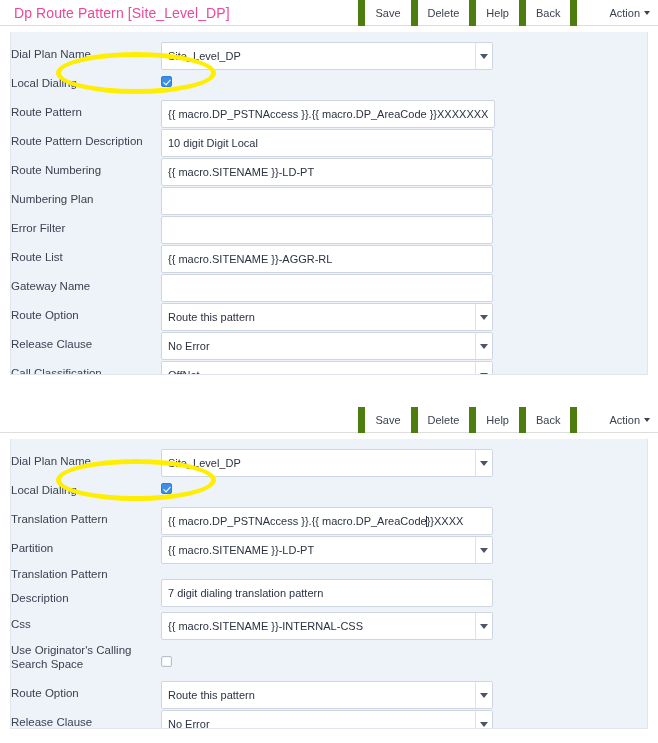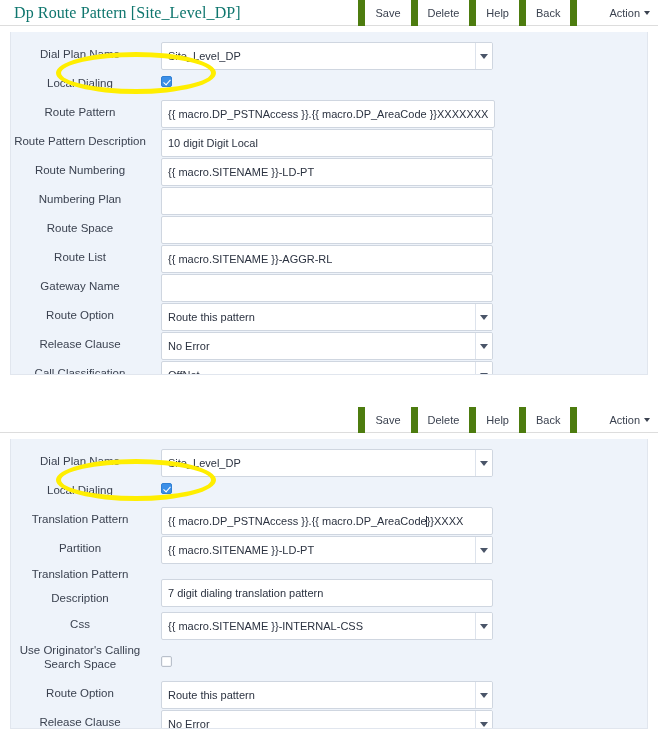--- a/index.html
+++ b/index.html
@@ -22,25 +22,24 @@
 
   .panel-header {
     display: flex;
     align-items: center;
     height: 26px;
     padding: 0 0 0 14px;
     background: #ffffff;
     border-bottom: 1px solid #dddddd;
   }
   .panel-title {
-    font-size: 16px;
-    color: #0f766e;
+    font-size: 14px;
+    color: #ec4899;
     letter-spacing: .1px;
     white-space: nowrap;
-    font-family: Liberation Serif, serif;
   }
   .panel-actions {
     margin-left: auto;
     display: flex;
     align-items: stretch;
     height: 26px;
   }
   .panel-actions .act {
     display: flex;
     align-items: center;
@@ -74,21 +73,21 @@
   
   .row {
     display: flex;
     align-items: flex-start;
     min-height: 29px;
     padding: 0 0 0 0;
   }
   .row .label {
     width: 150px;
     min-width: 150px;
-    text-align: center;
+    text-align: left;
     padding-right: 12px;
     padding-top: 5px;
     font-size: 11.5px;
     color: #3b4250;
     line-height: 14px;
   }
   .row .label.two-line { padding-top: 2px; }
   .row .field { flex: 1; padding-right: 154px; }
 
   .ctl {
@@ -240,21 +239,21 @@
       <div class="row">
         <div class="label">Numbering Plan</div>
         <div class="field">
           <div class="ctl">
             <span></span>
           </div>
         </div>
       </div>
 
       <div class="row">
-        <div class="label">Route Space</div>
+        <div class="label">Error Filter</div>
         <div class="field">
           <div class="ctl">
             <span></span>
           </div>
         </div>
       </div>
 
       <div class="row">
         <div class="label">Route List</div>
         <div class="field">

